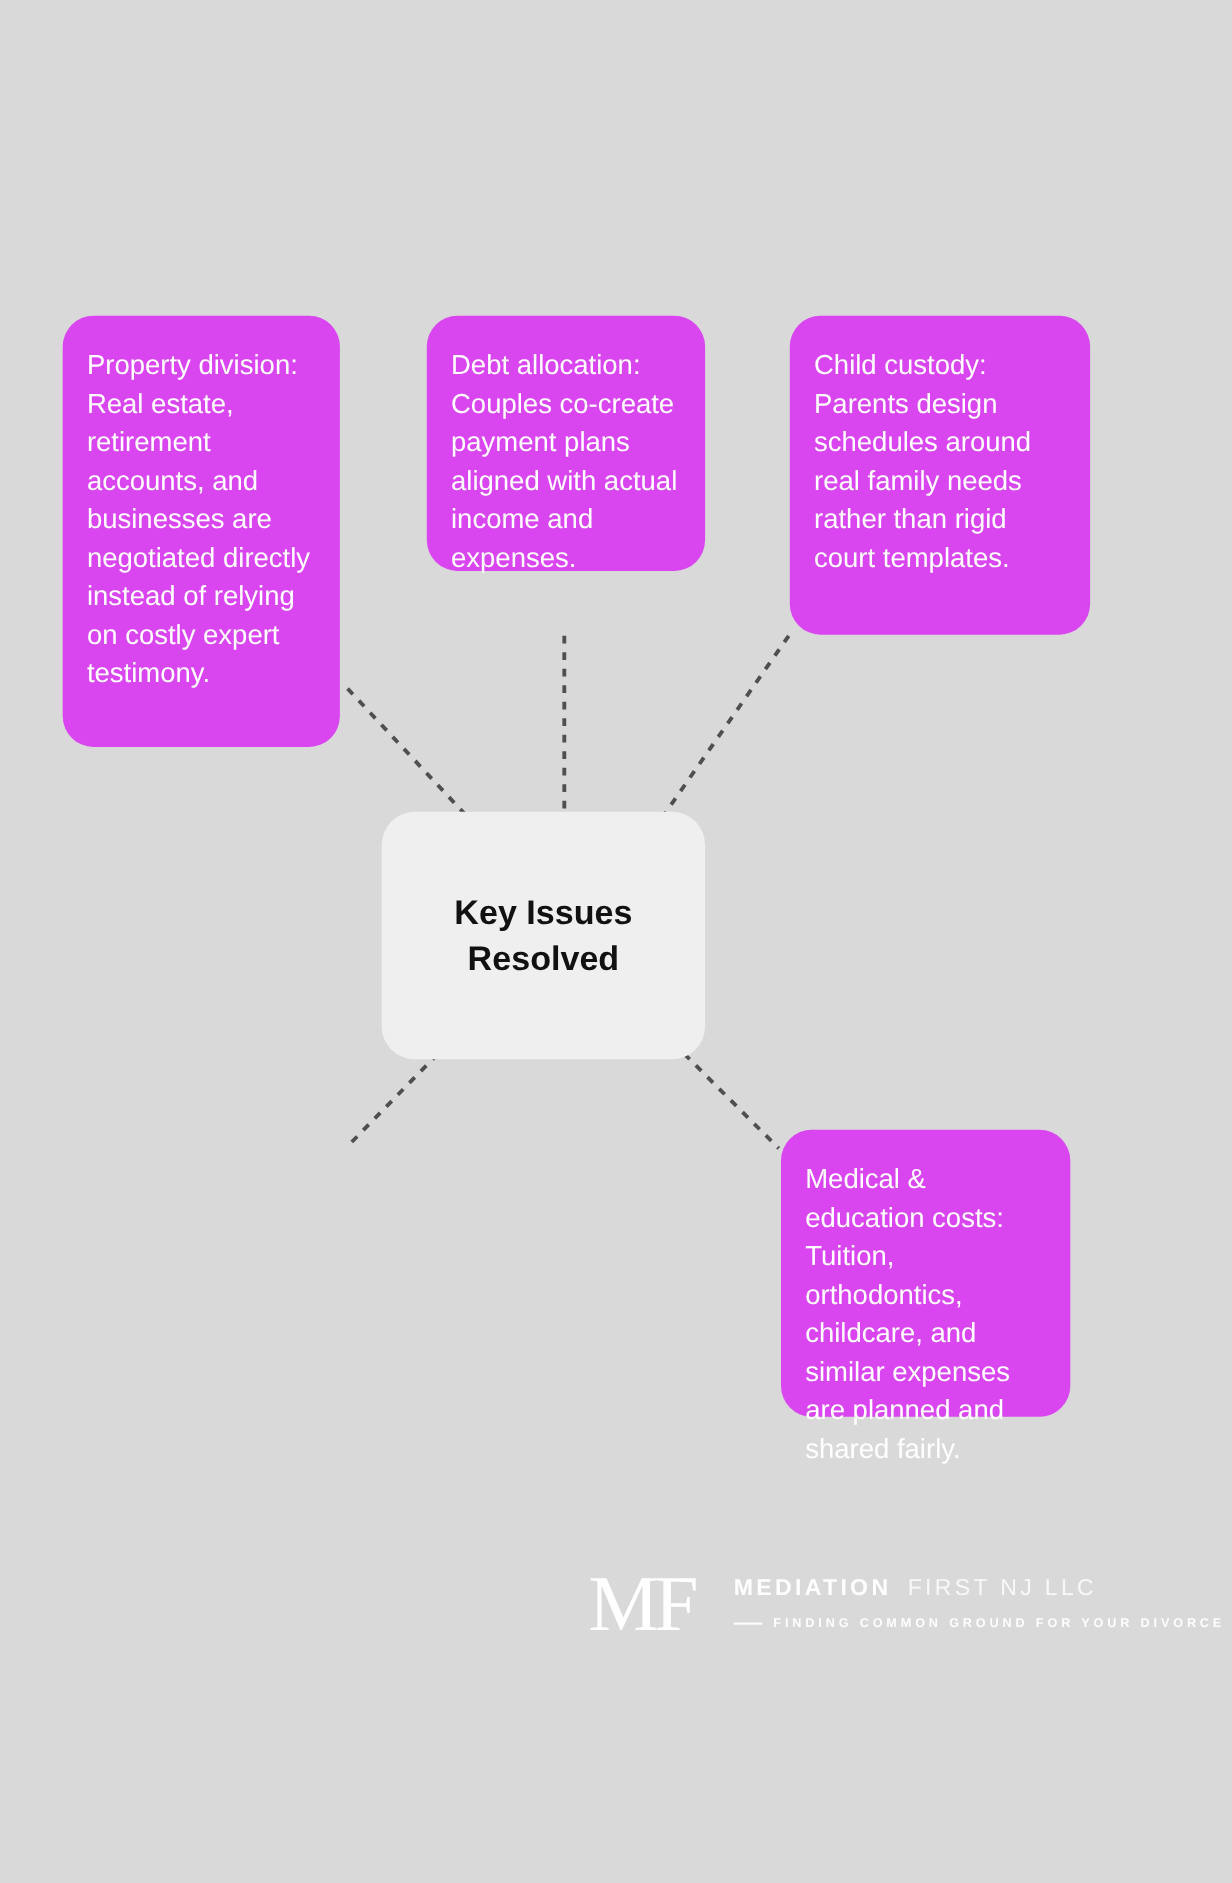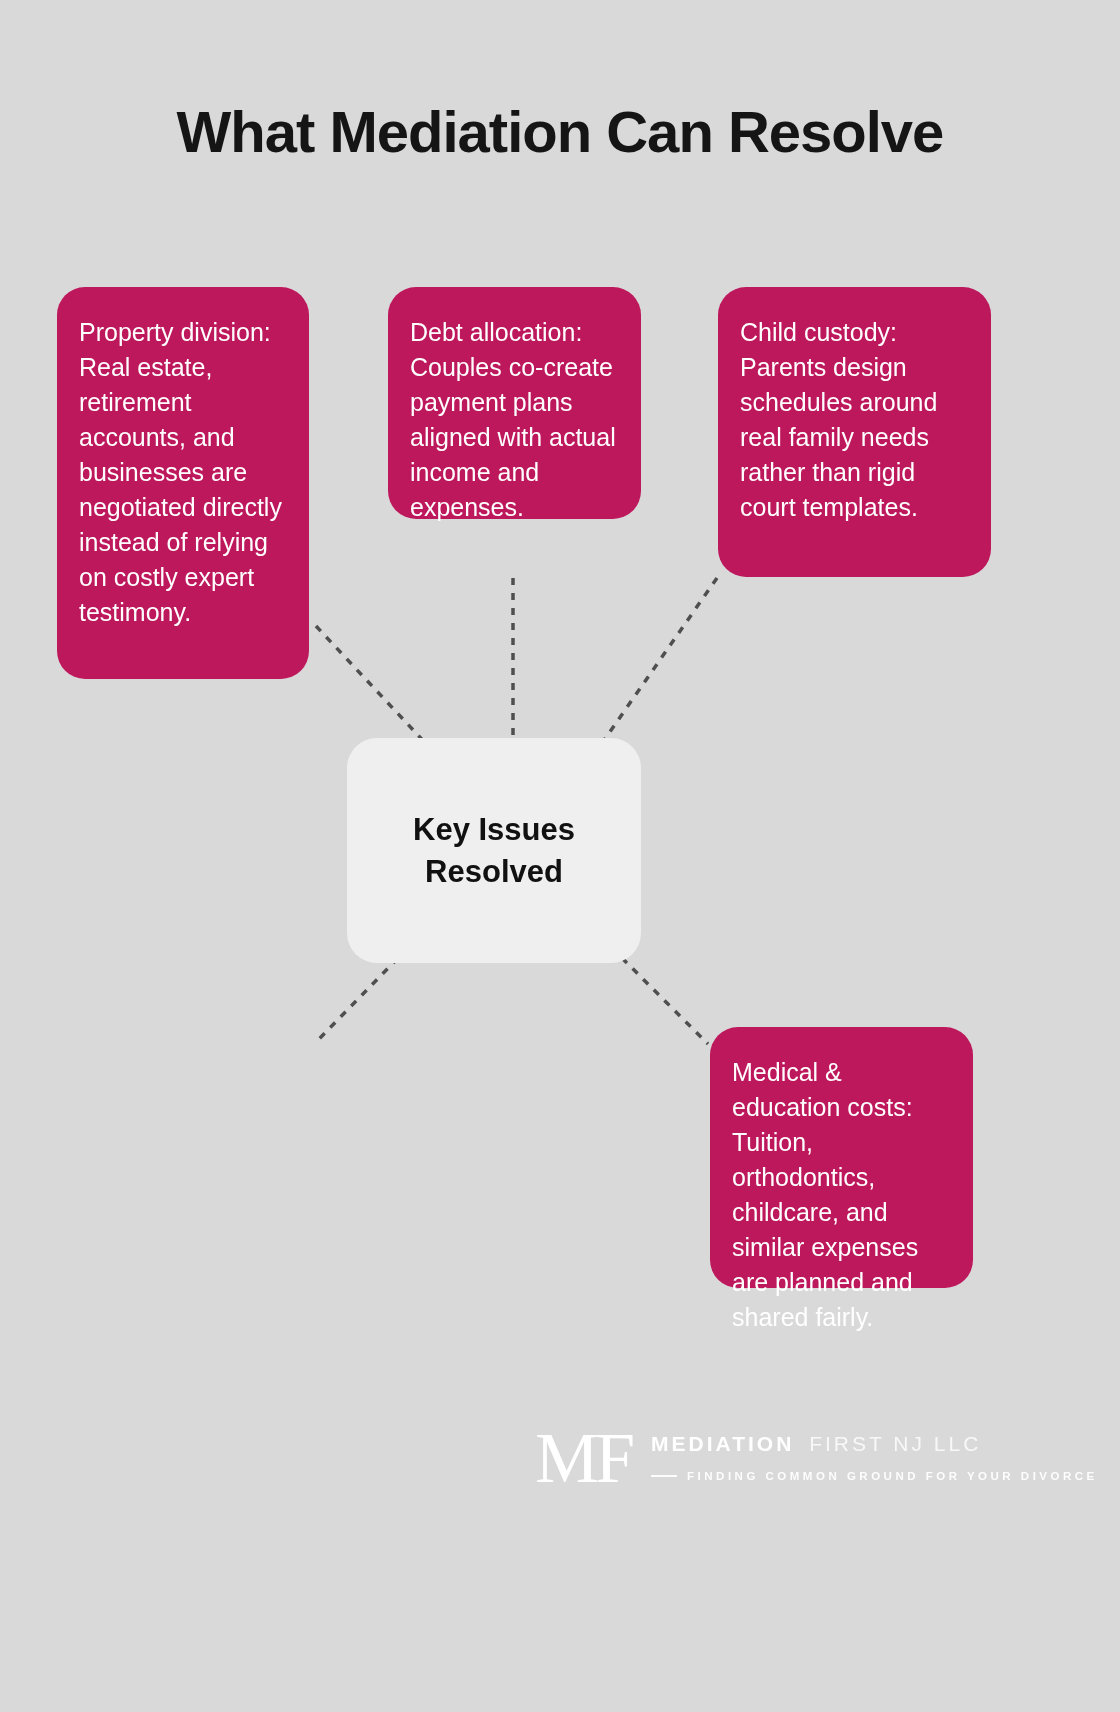--- a/index.html
+++ b/index.html
@@ -34,21 +34,21 @@
     pointer-events: none;
   }
   .connectors line {
     stroke: #4f4f4f;
     stroke-width: 3.5;
     stroke-dasharray: 7 8;
   }
 
   .node {
     position: absolute;
-    background: #be185d;
+    background: #d946ef;
     border-radius: 28px;
     color: #ffffff;
     font-size: 25px;
     line-height: 35px;
     padding: 28px 22px;
   }
 
   .node-property  { left: 57px;  top: 287px; width: 252px; height: 392px; }
   .node-debt      { left: 388px; top: 287px; width: 253px; height: 232px; }
   .node-custody   { left: 718px; top: 287px; width: 273px; height: 290px; }
@@ -81,21 +81,21 @@
     color: #ffffff;
   }
   .monogram {
     font-family: "Liberation Serif", serif;
     font-size: 72px;
     line-height: 72px;
     letter-spacing: -4px;
     font-weight: 400;
     margin-right: 20px;
   }
-  .brand-block { padding-top: 10px; }
+  .brand-block { padding-top: 10px; margin-left: 16px; }
   .brand-line { white-space: nowrap; font-size: 21px; letter-spacing: 3px; }
   .brand-primary { font-weight: 700; }
   .brand-secondary { font-weight: 300; color: rgba(255,255,255,0.82); margin-left: 6px; }
   .tagline-line {
     margin-top: 14px;
     display: flex;
     align-items: center;
     white-space: nowrap;
     text-align: center;
   }
@@ -111,21 +111,20 @@
     font-weight: 700;
     letter-spacing: 3.5px;
     color: rgba(255,255,255,0.95);
   }
 </style>
 </head>
 <body>
 
 <div class="canvas">
 
-  <h1 class="page-title">What Mediation Can Resolve</h1>
 
   <svg class="connectors" viewBox="0 0 1120 1712" xmlns="http://www.w3.org/2000/svg">
     <line x1="316" y1="626" x2="430" y2="748"></line>
     <line x1="513" y1="578" x2="513" y2="740"></line>
     <line x1="717" y1="578" x2="600" y2="746"></line>
     <line x1="398" y1="958" x2="318" y2="1040"></line>
     <line x1="622" y1="958" x2="708" y2="1044"></line>
   </svg>
 
   <div class="node node-property">

